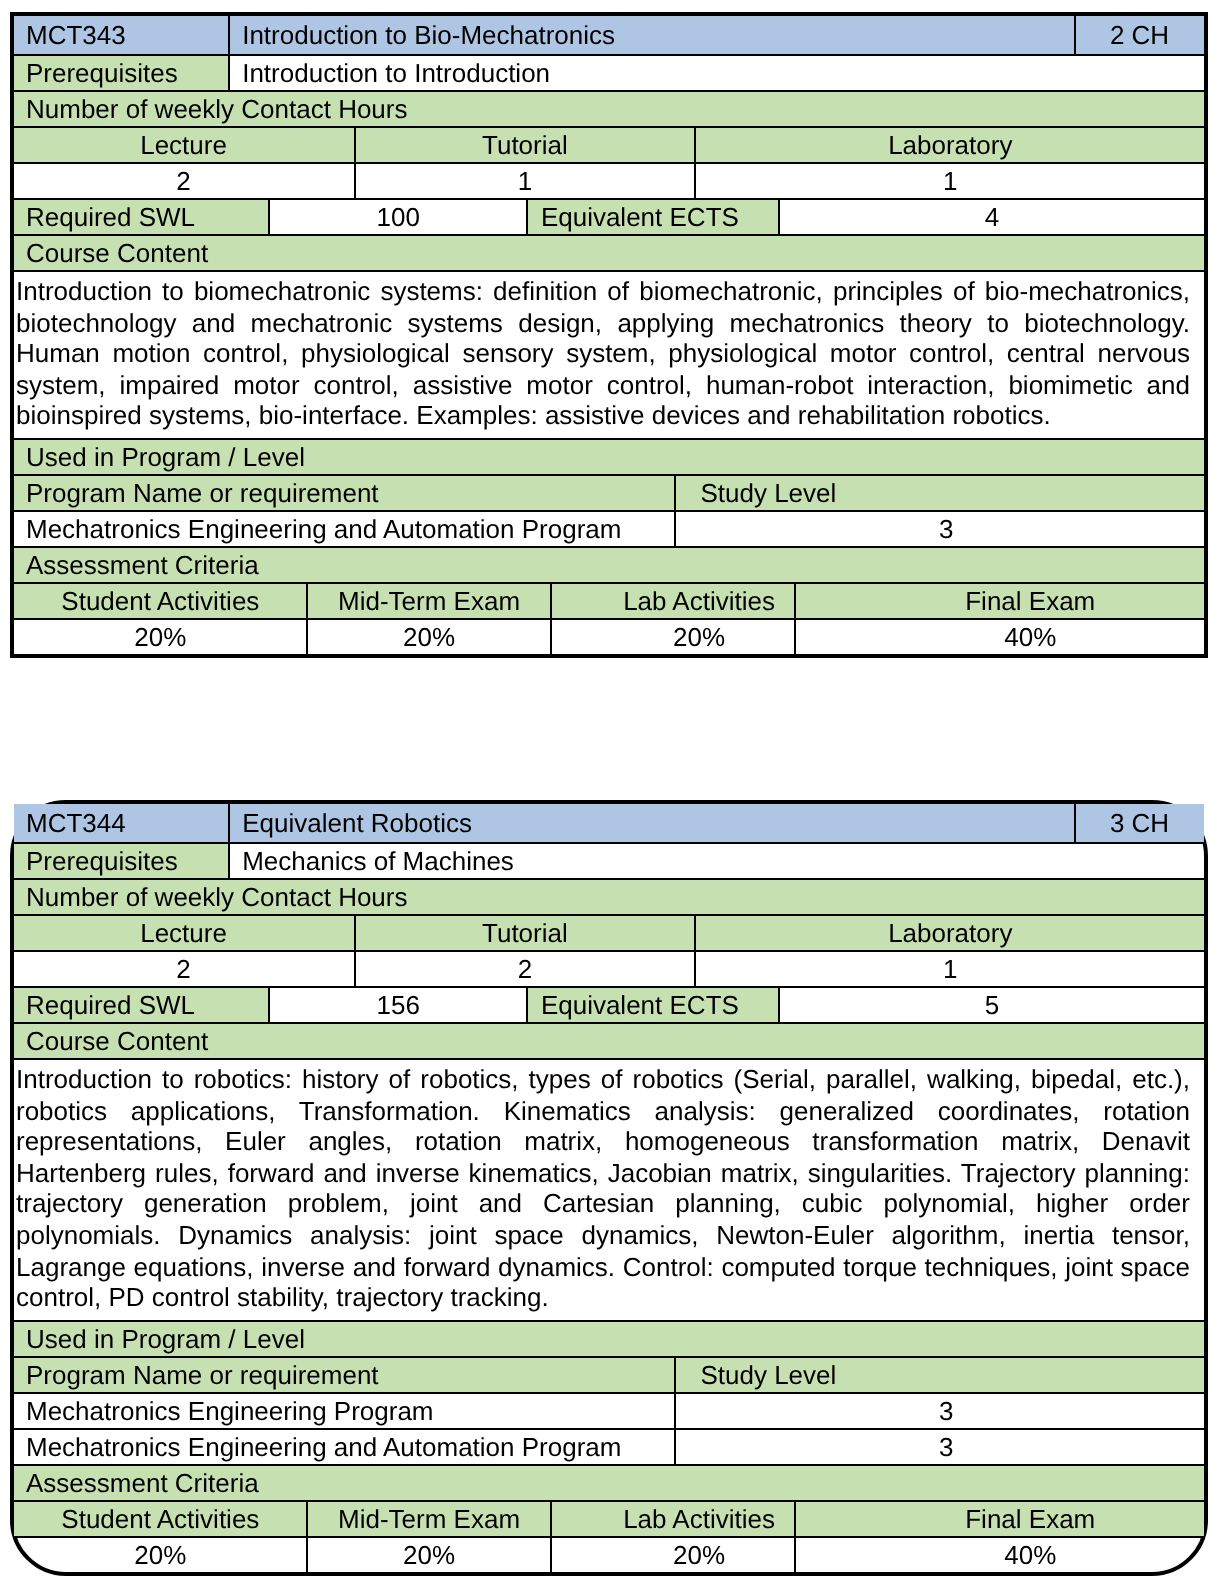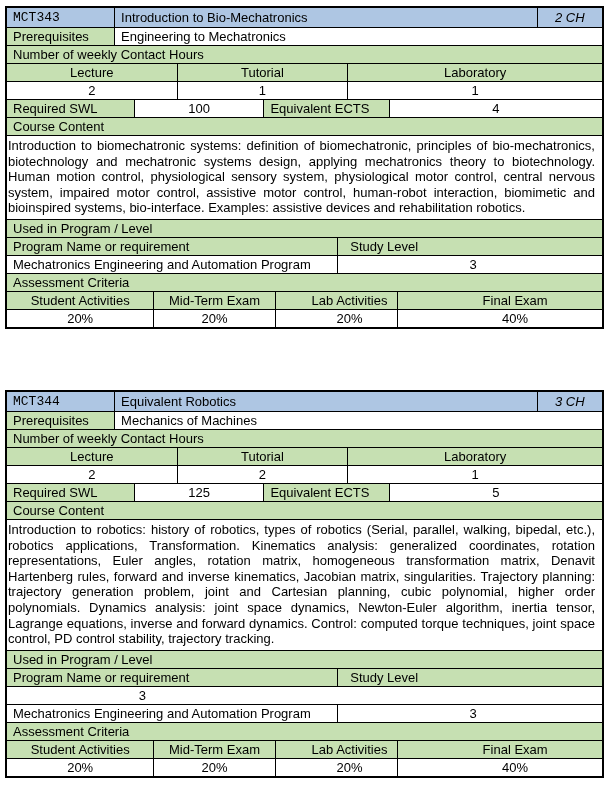--- a/index.html
+++ b/index.html
@@ -28,21 +28,21 @@
     box-sizing:border-box;display:flex;align-items:center;
     padding:0 6px;border-left:1px solid var(--border);
     overflow:hidden;white-space:nowrap;
   }
   .cell:first-child{border-left:none;}
   .b{background:var(--blue);}
   .g{background:var(--green);}
   .center{justify-content:center;}
   .full{width:100%;}
   
-  .c-code{width:18%;font-family:Liberation Mono, monospace;}   .c-title{width:71%;}  .c-ch{width:11%;font-style:italic;}
+  .c-code{width:18%;}   .c-title{width:71%;}  .c-ch{width:11%;}
   .c-prelabel{width:18%;} .c-preval{width:82%;}
   .c-lec{width:28.5%;}  .c-tut{width:28.7%;}  .c-lab{width:42.8%;}
   .c-swl{width:21.3%;}  .c-swlval{width:21.8%;} .c-ects{width:21.1%;} .c-ectsval{width:35.8%;}
   .c-prog{width:55.5%;} .c-level{width:44.5%;padding-left:12px;}
   .c-a1{width:24.6%;text-align:center;}   .c-a2{width:20.4%;}   .c-a3{width:20.6%;padding-left:32px;}   .c-a4{width:34.4%;padding-left:36px;}
   .content-cell{
     display:block;width:100%;padding:2px 7px 3px 1px;
     text-align:justify;line-height:15.6px;white-space:normal;
   }
 </style>
@@ -50,21 +50,21 @@
 <body>
 
 <div class="ctable" style="top:6px;">
   <div class="row hdr">
     <div class="cell b c-code">MCT343</div>
     <div class="cell b c-title">Introduction to Bio-Mechatronics</div>
     <div class="cell b c-ch center">2 CH</div>
   </div>
   <div class="row">
     <div class="cell g c-prelabel">Prerequisites</div>
-    <div class="cell c-preval">Engineering to Mechatronics</div>
+    <div class="cell c-preval">Introduction to Introduction</div>
   </div>
   <div class="row">
     <div class="cell g full">Number of weekly Contact Hours</div>
   </div>
   <div class="row">
     <div class="cell g c-lec center">Lecture</div>
     <div class="cell g c-tut center">Tutorial</div>
     <div class="cell g c-lab center">Laboratory</div>
   </div>
   <div class="row">
@@ -105,21 +105,21 @@
     <div class="cell g c-a4 center">Final Exam</div>
   </div>
   <div class="row">
     <div class="cell c-a1 center">20%</div>
     <div class="cell c-a2 center">20%</div>
     <div class="cell c-a3 center">20%</div>
     <div class="cell c-a4 center">40%</div>
   </div>
 </div>
 
-<div class="ctable" style="top:390px;">
+<div class="ctable" style="top:400px;border-radius:28px;">
   <div class="row hdr">
     <div class="cell b c-code">MCT344</div>
     <div class="cell b c-title">Equivalent Robotics</div>
     <div class="cell b c-ch center">3 CH</div>
   </div>
   <div class="row">
     <div class="cell g c-prelabel">Prerequisites</div>
     <div class="cell c-preval">Mechanics of Machines</div>
   </div>
   <div class="row">
@@ -130,38 +130,39 @@
     <div class="cell g c-tut center">Tutorial</div>
     <div class="cell g c-lab center">Laboratory</div>
   </div>
   <div class="row">
     <div class="cell c-lec center">2</div>
     <div class="cell c-tut center">2</div>
     <div class="cell c-lab center">1</div>
   </div>
   <div class="row">
     <div class="cell g c-swl">Required SWL</div>
-    <div class="cell c-swlval center">125</div>
+    <div class="cell c-swlval center">156</div>
     <div class="cell g c-ects">Equivalent ECTS</div>
     <div class="cell c-ectsval center">5</div>
   </div>
   <div class="row">
     <div class="cell g full">Course Content</div>
   </div>
   <div class="row">
     <div class="cell content-cell">Introduction to robotics: history of robotics, types of robotics (Serial, parallel, walking, bipedal, etc.), robotics applications, Transformation. Kinematics analysis: generalized coordinates, rotation representations, Euler angles, rotation matrix, homogeneous transformation matrix, Denavit Hartenberg rules, forward and inverse kinematics, Jacobian matrix, singularities. Trajectory planning: trajectory generation problem, joint and Cartesian planning, cubic polynomial, higher order polynomials. Dynamics analysis: joint space dynamics, Newton-Euler algorithm, inertia tensor, Lagrange equations, inverse and forward dynamics. Control: computed torque techniques, joint space control, PD control stability, trajectory tracking.</div>
   </div>
   <div class="row">
     <div class="cell g full">Used in Program / Level</div>
   </div>
   <div class="row">
     <div class="cell g c-prog">Program Name or requirement</div>
     <div class="cell g c-level">Study Level</div>
   </div>
   <div class="row">
+    <div class="cell c-prog">Mechatronics Engineering Program</div>
     <div class="cell c-level center">3</div>
   </div>
   <div class="row">
     <div class="cell c-prog">Mechatronics Engineering and Automation Program</div>
     <div class="cell c-level center">3</div>
   </div>
   <div class="row">
     <div class="cell g full">Assessment Criteria</div>
   </div>
   <div class="row">

